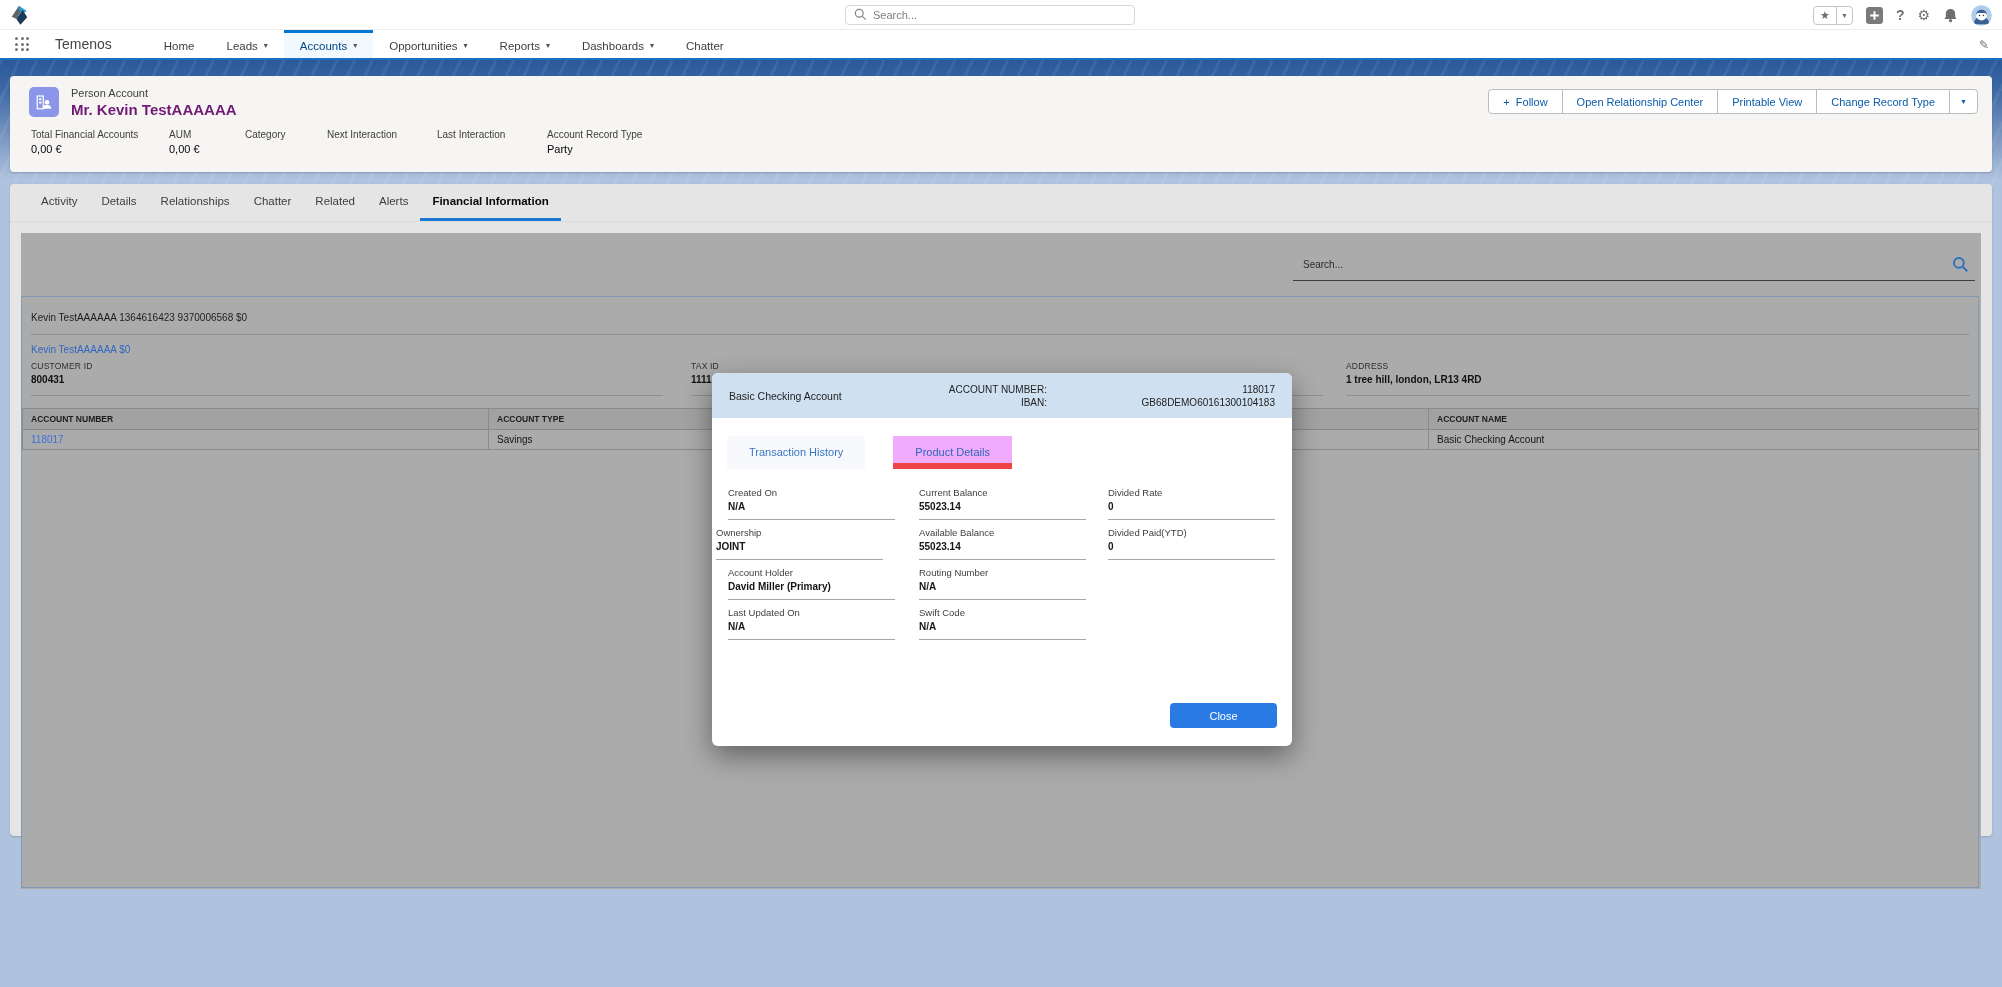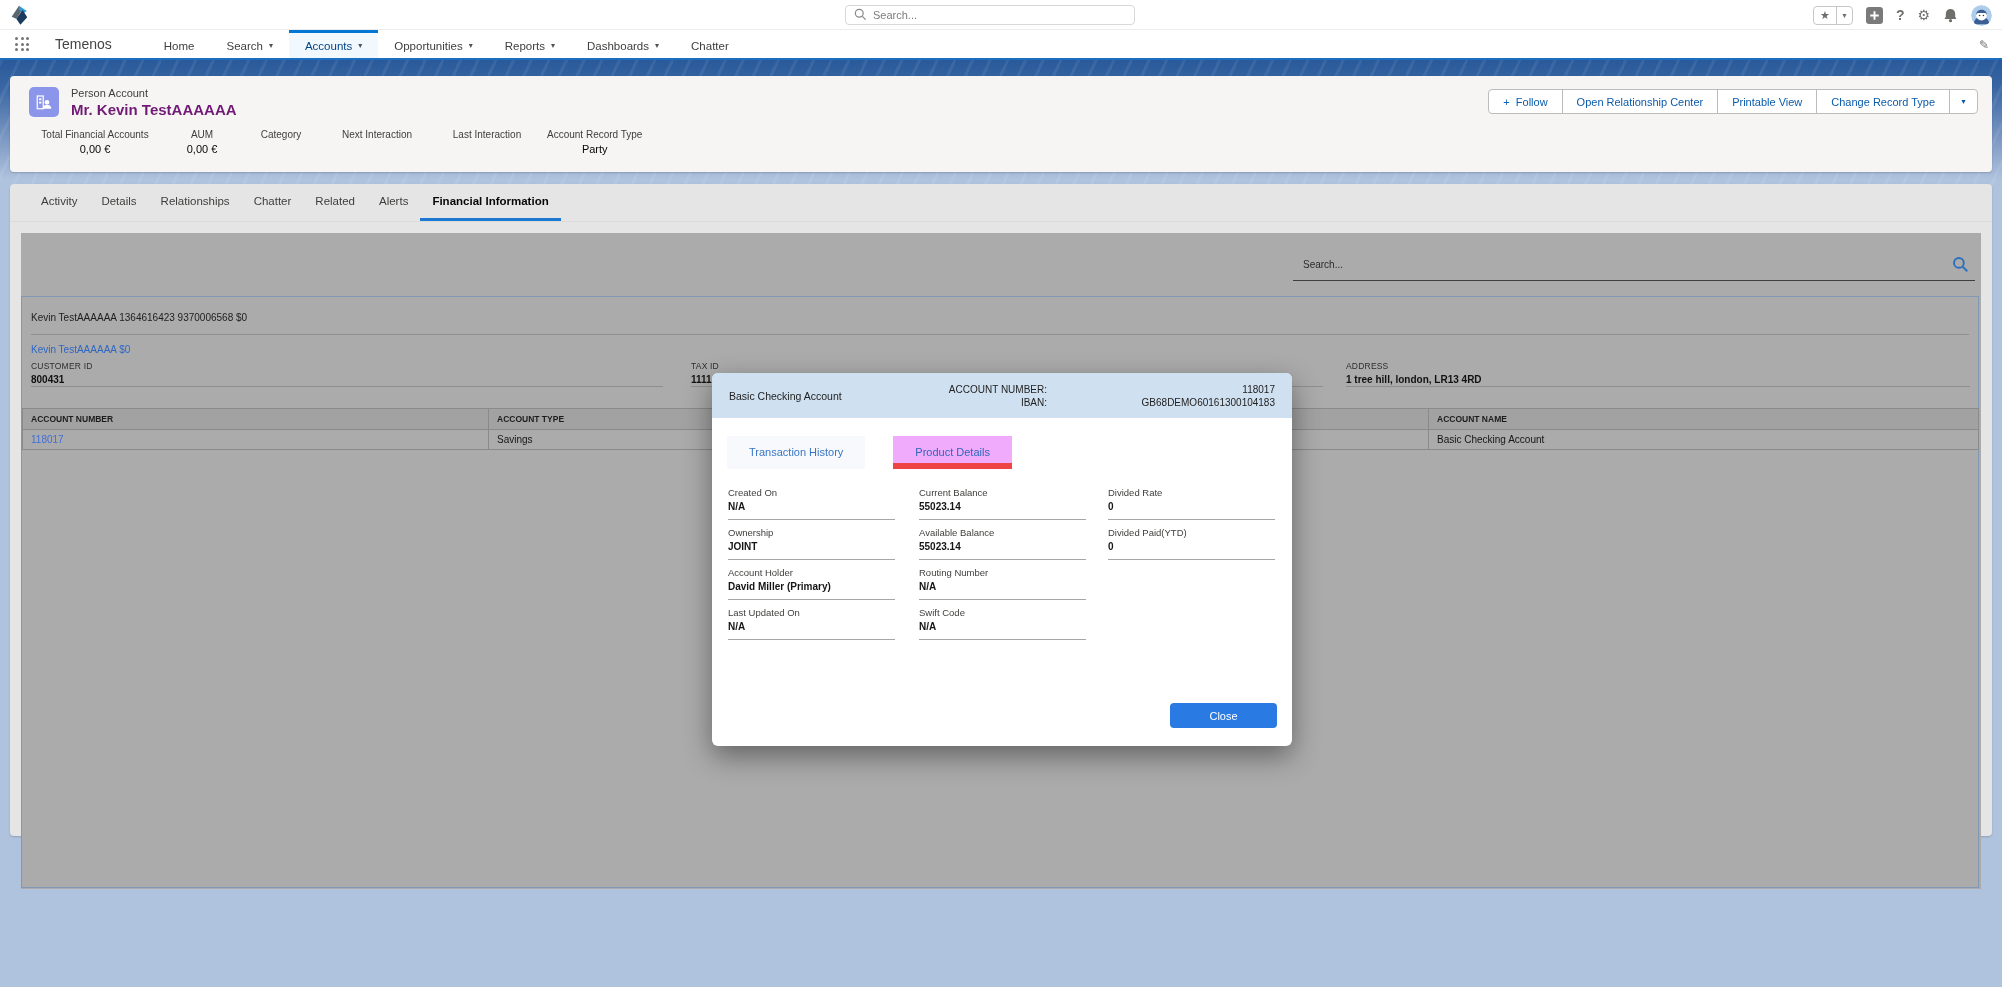--- a/index.html
+++ b/index.html
@@ -57,21 +57,21 @@
              display:flex; align-items:center; justify-content:center; }
   .rc-titles { margin-left:12px; }
   .rc-entity { font-size:11px; color:#3e3e3c; }
   .rc-title { font-size:15px; font-weight:bold; color:#701a75; margin-top:2px; }
   .rc-actions { margin-left:auto; display:flex; margin-top:2px; }
   .rc-btn { height:25px; border:1px solid #bcbcbc; background:#fff; color:#0b5cab; font-size:11px;
             padding:0 14px; display:flex; align-items:center; gap:6px; margin-left:-1px; cursor:pointer; white-space:nowrap; }
   .rc-btn:first-child { border-radius:4px 0 0 4px; }
   .rc-btn.rc-caret { border-radius:0 4px 4px 0; padding:0 10px; font-size:7px; }
   .rc-fields { display:flex; padding:11px 0 0 21px; }
-  .rcf { padding-right:10px;text-align:center; }
+  .rcf { padding-right:10px; }
   .rcf .lbl { font-size:10px; color:#3e3e3c; }
   .rcf .val { font-size:11px; color:#080707; margin-top:3px; min-height:13px; }
 
   
   .main-card { position:absolute; left:10px; top:184px; width:1982px; height:652px; background:#e5e5e5;
                border-radius:4px; box-shadow:0 1px 2px rgba(0,0,0,.18); z-index:2; }
   .tabs { display:flex; height:38px; padding-left:19px; border-bottom:1px solid #dddbda; align-items:stretch; }
   .tab { padding:0 12px; font-size:11.5px; color:#3e3e3c; display:flex; align-items:center;
          border-bottom:3px solid transparent; cursor:pointer; white-space:nowrap; }
   .tab.active { font-weight:bold; color:#080707; border-bottom-color:#1b78d3; }
@@ -80,21 +80,21 @@
   .gray-panel { position:absolute; left:11px; top:49px; width:1960px; height:656px; background:#ababab; }
   .panel-search { position:absolute; left:1272px; top:16px; width:682px; height:32px;
                   border-bottom:1px solid #3f3f3f; display:flex; align-items:center; cursor:text; }
   .ps-text { font-size:10px; color:#2b2b2b; padding-left:10px; }
   .ps-icon { margin-left:auto; margin-right:6px; display:flex; }
 
   .panel-box { position:absolute; left:0; top:63px; width:1958px; height:592px; border:1px solid #8098b3; }
   .pb-summary { position:absolute; left:9px; top:15px; font-size:10px; color:#1d1d1d; }
   .pb-divider { position:absolute; left:9px; right:9px; top:37px; border-top:1px solid #8f8f8f; }
   .pb-link { position:absolute; left:9px; top:47px; font-size:10px; color:#2f66c4; cursor:pointer; }
-  .pb-field { position:absolute; top:64px; border-bottom:1px solid #8f8f8f; padding-bottom:1px; }
+  .pb-field { position:absolute; top:64px; border-bottom:1px solid #8f8f8f; padding-bottom:10px; }
   .pbf-label { font-size:8.5px; color:#2e2e2e; letter-spacing:.2px; }
   .pbf-value { font-size:10px; font-weight:bold; color:#111; margin-top:3px; min-height:11px; }
 
   .pb-table { position:absolute; left:0; top:111px; width:1956px; border-collapse:collapse; table-layout:fixed;padding-left:31px; }
   .pb-table th { background:#a2a2a2; border:1px solid #8a8a8a; font-size:8.5px; text-align:left;
                  padding:5px 8px; color:#1c1c1c; font-weight:bold; }
   .pb-table td { border:1px solid #8a8a8a; font-size:10px; padding:4px 8px; color:#151515; }
   .cell-link { color:#3f6fd8; cursor:pointer; }
 
   
@@ -180,21 +180,21 @@
       <i></i>
       <i></i>
       <i></i>
   </span>
   <span class="app-name">Temenos</span>
   <div class="nav-items">
     <span class="nav-item">
       <span>Home</span>
     </span>
     <span class="nav-item">
-      <span>Search</span>
+      <span>Leads</span>
       <span class="caret">▾</span>
     </span>
     <span class="nav-item active">
       <span>Accounts</span>
       <span class="caret">▾</span>
     </span>
     <span class="nav-item">
       <span>Opportunities</span>
       <span class="caret">▾</span>
     </span>
@@ -355,21 +355,21 @@
     <div class="val">N/A</div>
   </div>
   <div class="mf" style="left:207px; top:114px">
     <div class="lbl">Current Balance</div>
     <div class="val">55023.14</div>
   </div>
   <div class="mf" style="left:396px; top:114px">
     <div class="lbl">Divided Rate</div>
     <div class="val">0</div>
   </div>
-  <div class="mf" style="left:16px; top:154px">
+  <div class="mf" style="left:4px; top:154px">
     <div class="lbl">Ownership</div>
     <div class="val">JOINT</div>
   </div>
   <div class="mf" style="left:207px; top:154px">
     <div class="lbl">Available Balance</div>
     <div class="val">55023.14</div>
   </div>
   <div class="mf" style="left:396px; top:154px">
     <div class="lbl">Divided Paid(YTD)</div>
     <div class="val">0</div>

